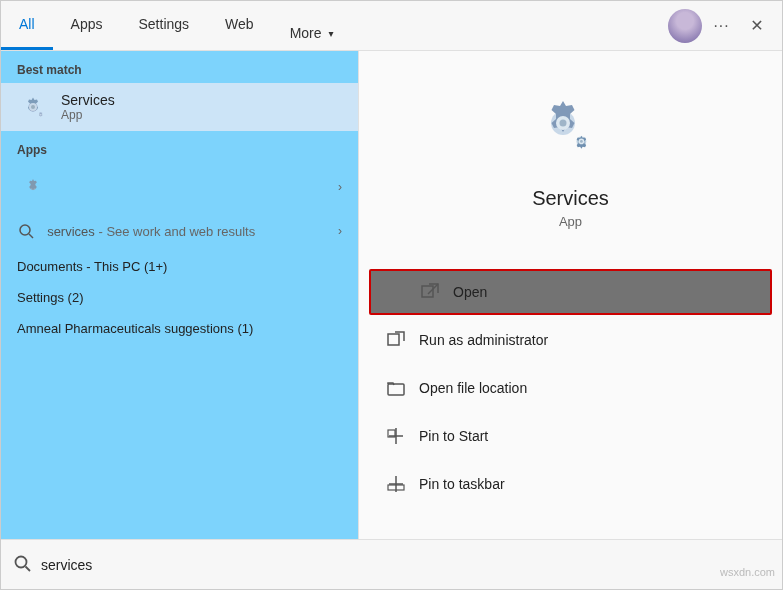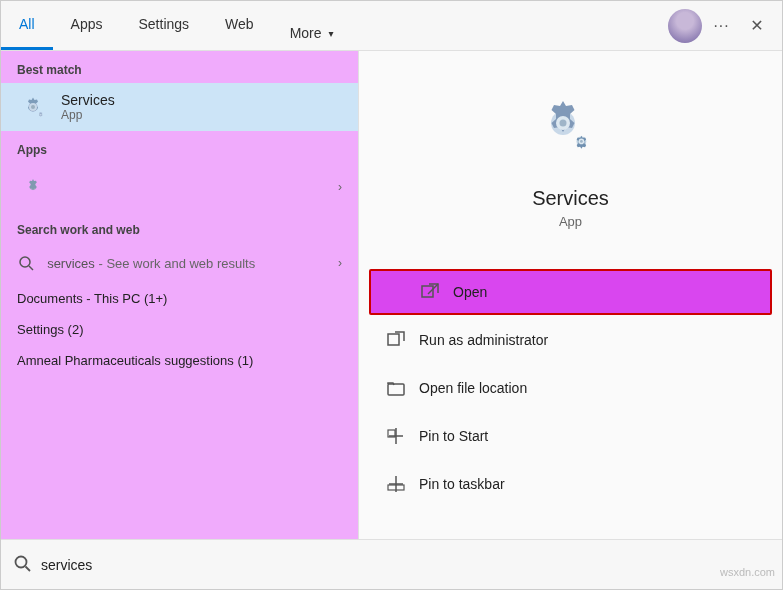--- a/index.html
+++ b/index.html
@@ -106,21 +106,21 @@
     
     .main-content {
       flex: 1;
       display: flex;
       overflow: hidden;
     }
 
     
     .left-panel {
       width: 358px;
-      background: #f0abfc;
+      background: #7dd3fc;
       border-right: 1px solid #e0e0e0;
       overflow-y: auto;
       padding: 0;
     }
 
     .section-label {
       font-size: 12px;
       font-weight: 600;
       color: #444;
       padding: 12px 16px 6px 16px;
@@ -262,21 +262,21 @@
       align-items: center;
       padding: 10px 14px;
       cursor: pointer;
       border-radius: 2px;
       border: 2px solid transparent;
       margin-bottom: 2px;
     }
 
     .action-item.highlighted {
       border: 2px solid #c00;
-      background: #d946ef;
+      background: #737373;
       padding-left: 48px;
     }
 
     .action-icon {
       width: 22px;
       height: 22px;
       margin-right: 12px;
       display: flex;
       align-items: center;
       justify-content: center;
@@ -396,21 +396,20 @@
               <circle cx="12" cy="12" r="3" fill="#9ab"></circle>
               <path d="M12 4 l1 2 l2-0.3 l0.8 1.8 l-1.5 1.4 l0 1.5 l1.5 1.4 l-0.8 1.8 l-2-0.3 l-1 2 l-1-2 l-2 0.3 l-0.8-1.8 l1.5-1.4 l0-1.5 l-1.5-1.4 l0.8-1.8 l2 0.3z" fill="#8099b0"></path>
             </g>
           </svg>
         </div>
         <div class="result-item-row">
           <span class="result-arrow">›</span>
         </div>
       </div>
 
-      <div class="section-label">Search work and web</div>
       <div class="web-search-item">
         <div class="web-search-icon">
           <svg width="16" height="16" viewBox="0 0 16 16">
             <circle cx="7" cy="7" r="5" fill="none" stroke="#555" stroke-width="1.5"></circle>
             <line x1="11" y1="11" x2="15" y2="15" stroke="#555" stroke-width="1.5"></line>
           </svg>
         </div>
         <div class="result-item-row">
           <span class="web-search-text">
             <span style="font-weight:400;">services</span><span style="color:#666;"> - See work and web results</span>

